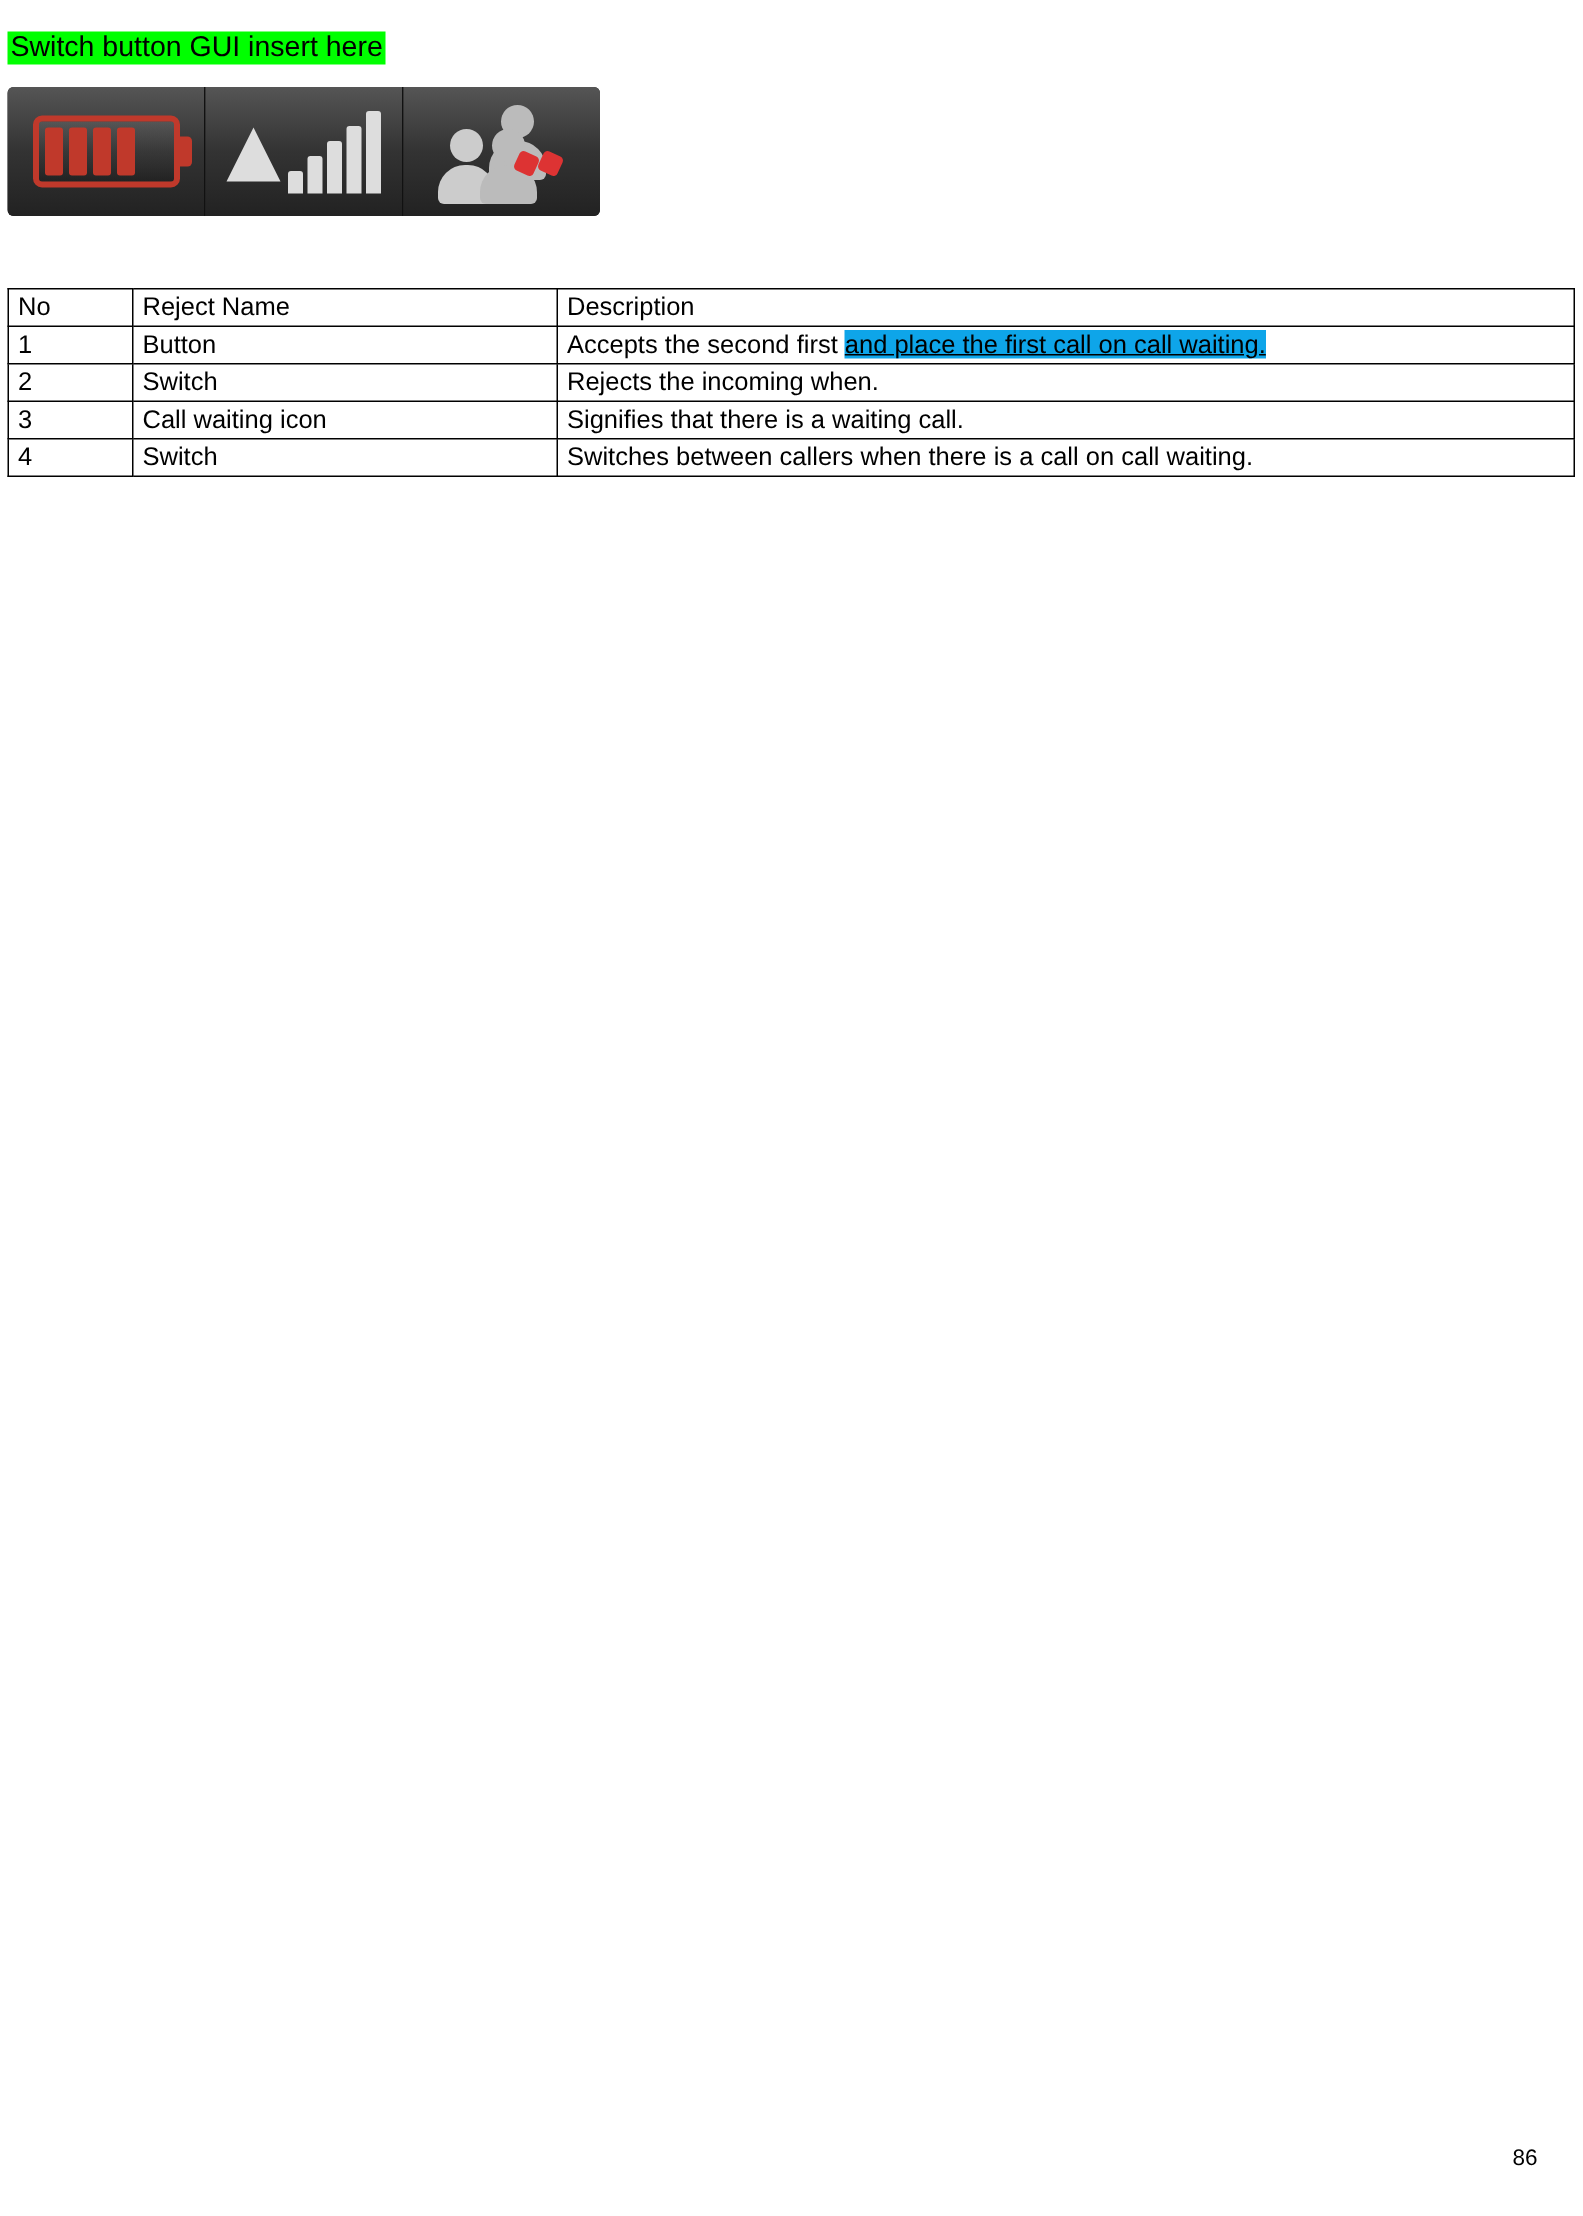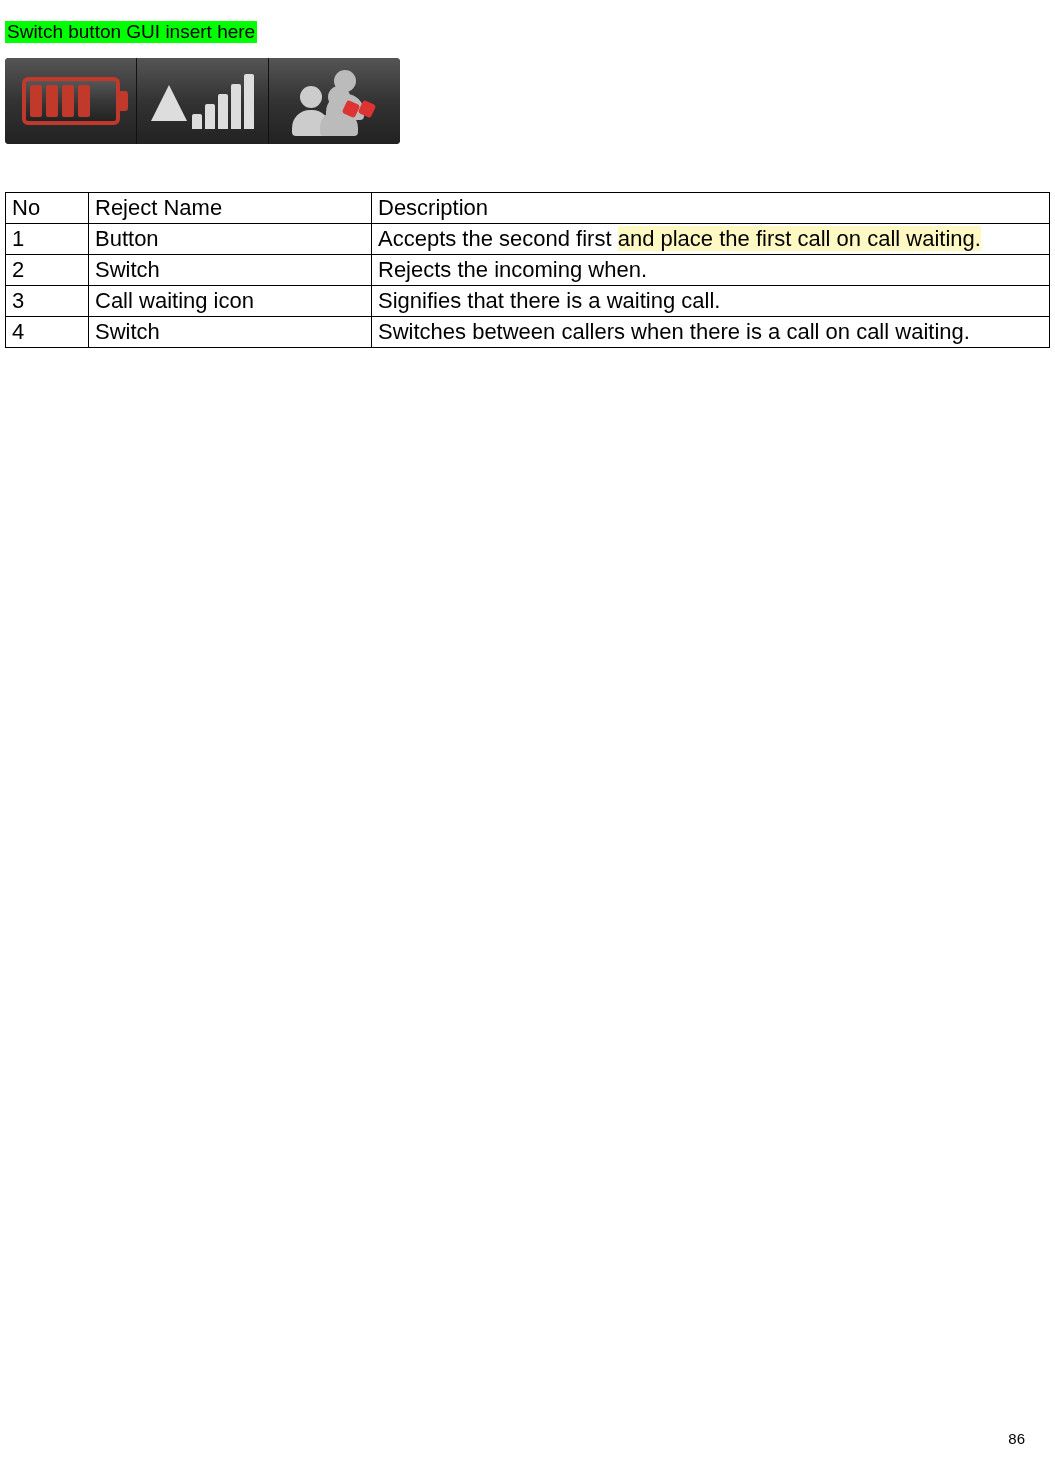--- a/index.html
+++ b/index.html
@@ -143,33 +143,34 @@
 
     .table-wrap {
       position: absolute;
       top: 192px;
       left: 5px;
       width: 1045px;
     }
     table {
       border-collapse: collapse;
       width: 100%;
-      font-size: 22px;
+      font-size: 17px;
       border-radius: 14px;
     }
     td {
       border: 1px solid #000;
       padding: 2px 6px;
       vertical-align: top;
       font-family: Tahoma, Verdana, Arial, sans-serif;
     }
     .col-no { width: 70px; }
     .col-name { width: 270px; }
     .hl {
-      background: #fef9c3;
+      background: #0ea5e9;
+      text-decoration: underline;
     }
     .page-number {
       position: absolute;
       bottom: 30px;
       right: 30px;
       font-size: 15px;
     }
   </style>
 </head>
 <body>

